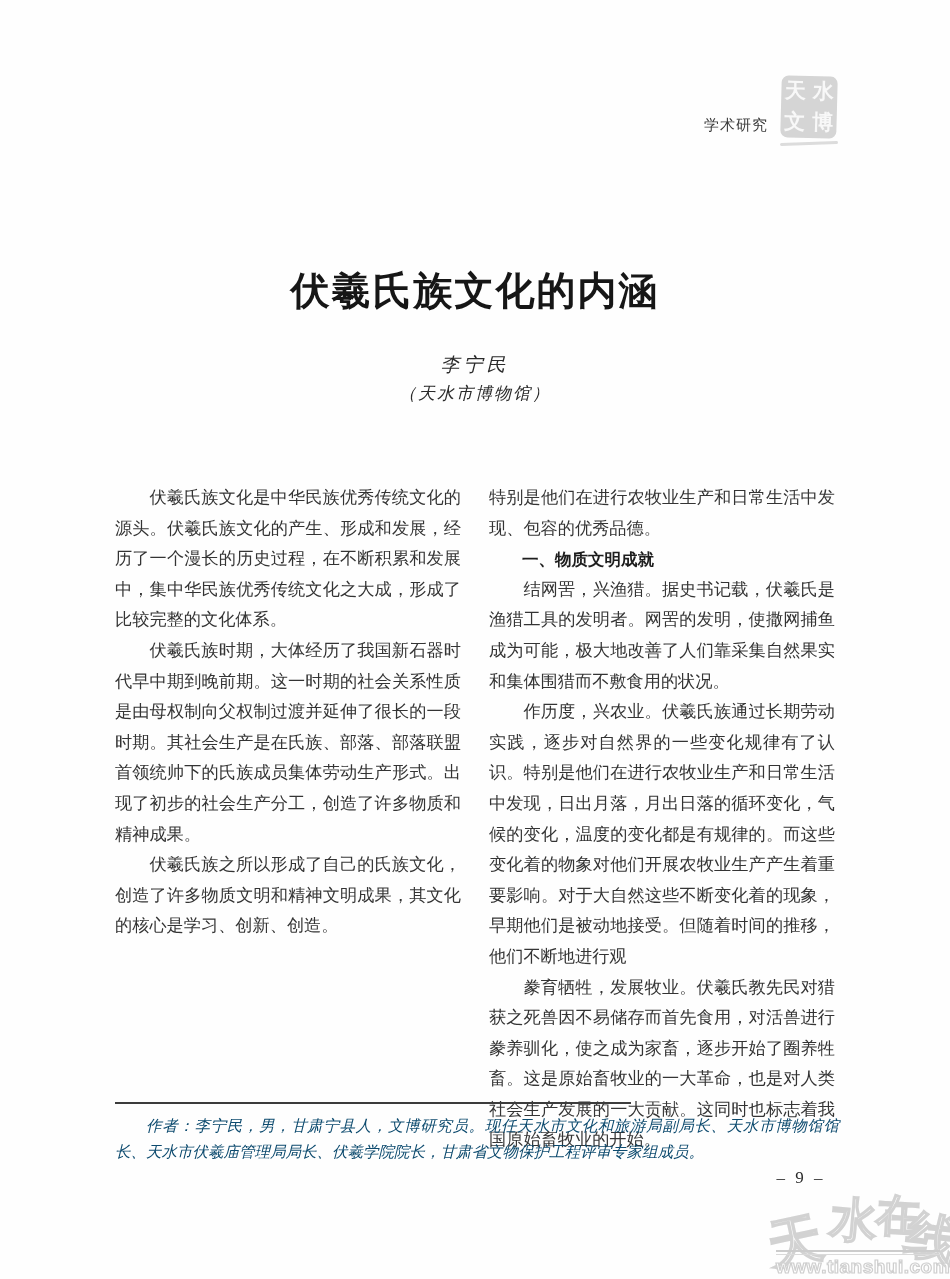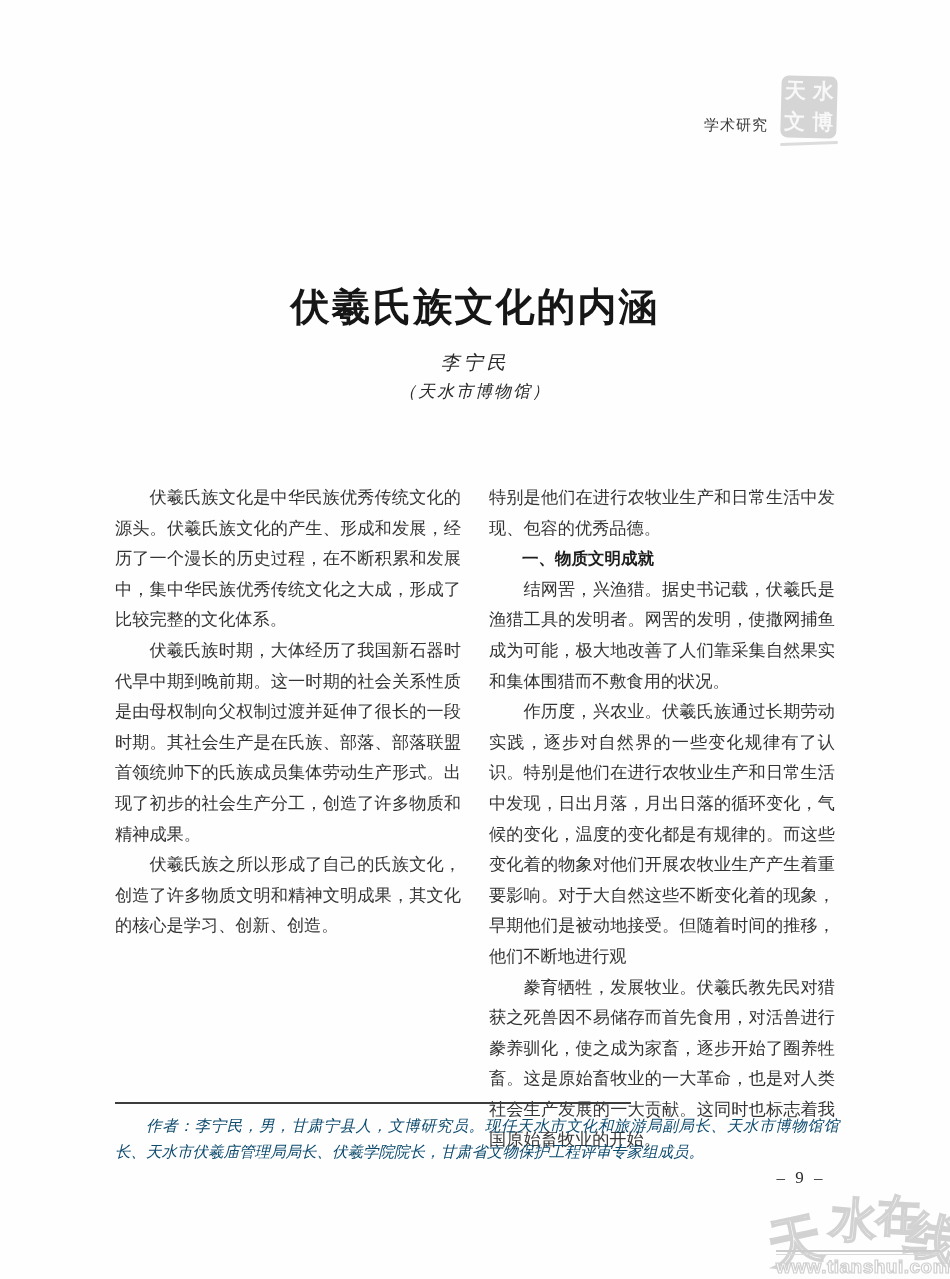--- a/index.html
+++ b/index.html
@@ -57,23 +57,24 @@
     position: absolute;
     left: 115px; top: 264px;
     width: 720px;
     text-align: center;
   }
   .article-title {
     font-size: 39px;
     font-weight: bold;
     color: #161616;
     letter-spacing: 2px;
-    margin: 16px;
+    margin: 0;
   }
   .author-line {
+    margin-top: 34px;
     font-size: 19px;
     font-style: italic;
     letter-spacing: 4px;
     color: #2a2a2a;
   }
   .affil-line {
     margin-top: 4px;
     font-size: 17px;
     font-style: italic;
     letter-spacing: 2px;
@@ -92,21 +93,21 @@
   .col-right { left: 489px; }
   .col p {
     margin: 0;
     text-indent: 2em;
     font-size: 17.2px;
     line-height: 30.6px;
     color: #343434;
   }
   .col p.no-indent { text-indent: 0; }
   .col p.heading {
-    font-family: Liberation Serif, serif;
+    font-family: Liberation Sans, sans-serif;
     font-weight: bold;
     font-size: 16.5px;
     color: #1d1d1d;
   }
 
   
   .footnote-rule {
     position: absolute;
     left: 115px; top: 1102px;
     width: 516px; height: 2px;

